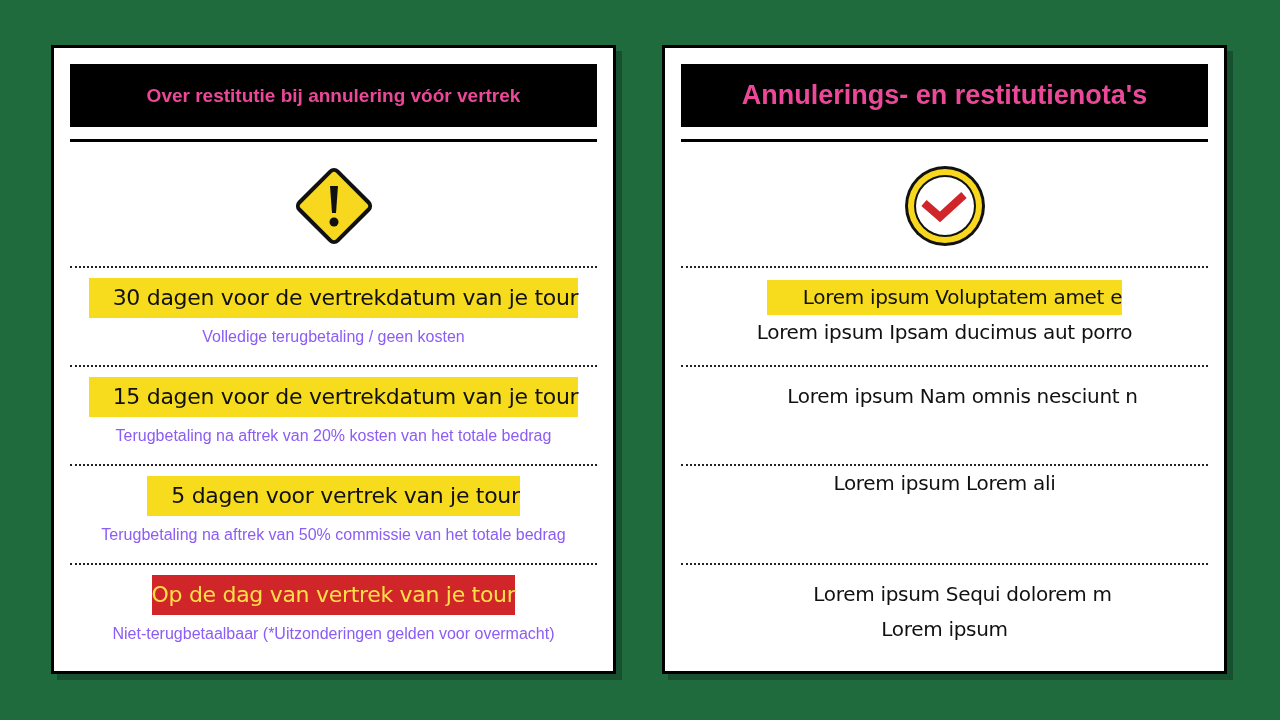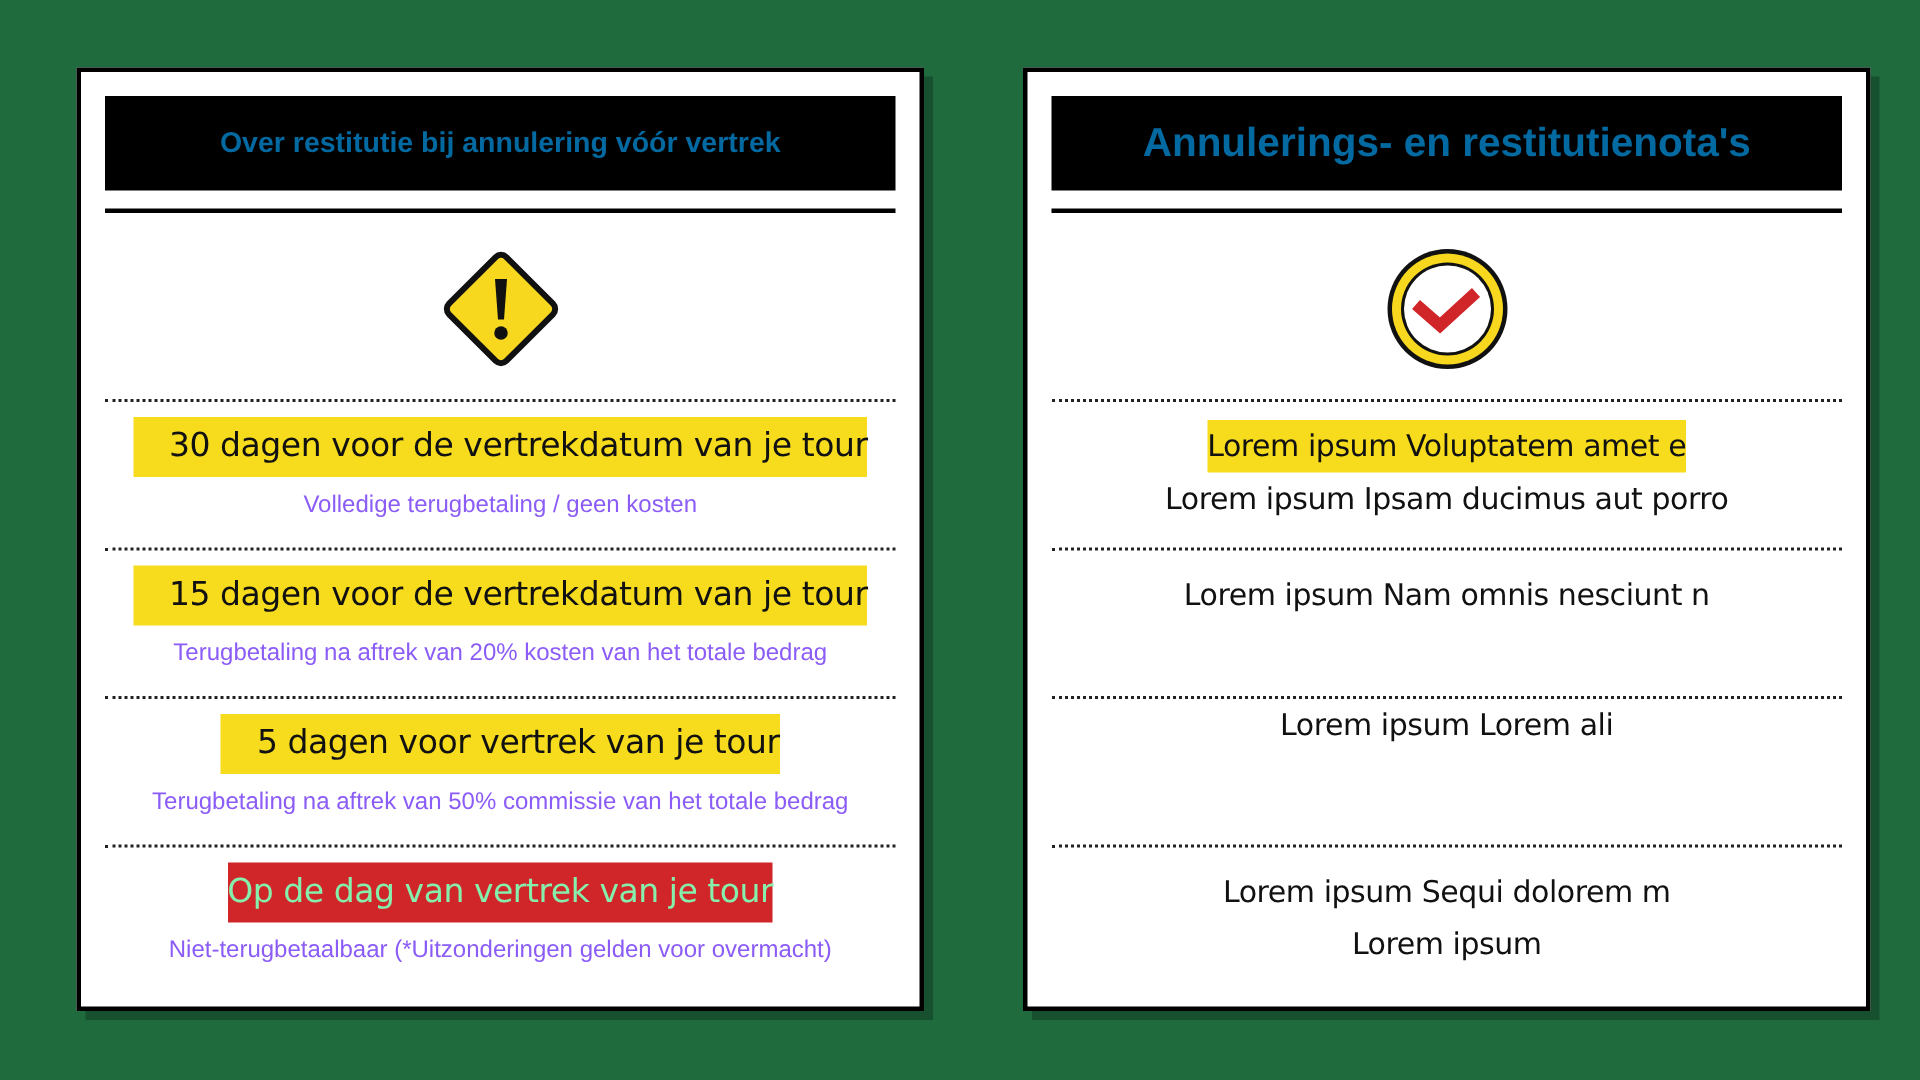--- a/index.html
+++ b/index.html
@@ -11,27 +11,27 @@
   }
   .card {
     position: absolute;
     top: 45px;
     width: 559px; height: 623px;
     background: #ffffff;
     border: 3px solid #000000;
     box-shadow: 6px 6px 0 rgba(0,0,0,0.25);
   }
   .card.left { left: 51px; }
-  .card.right { left: 662px; margin-left: 20px; }
+  .card.right { left: 662px; }
   .header {
     position: absolute;
     left: 16px; right: 16px; top: 16px; height: 63px;
     background: #000000;
     display: flex; align-items: center; justify-content: center;
-    color: #0369a1;
+    color: #ec4899;
     font-weight: bold;
     text-align: right;
   }
   .left .header { font-size: 19px; }
   .right .header { font-size: 27px; }
   .rule {
     position: absolute;
     left: 16px; right: 16px; top: 91px; height: 3px;
     background: #000000;
   }
@@ -49,34 +49,34 @@
   .left .section .title {
     margin-top: 10px;
     font-family: "DejaVu Sans", sans-serif;
     font-size: 22px;
     padding: 4px 0px;
     line-height: 32px;
     color: #111111;
     letter-spacing: -0.3px;
   }
   .left .section .title.yellow { background: #f7dc1e; padding-left: 24px; }
-  .left .section .title.red { background: #d0262a; color: #86efac; }
+  .left .section .title.red { background: #d0262a; color: #fde047; }
   .left .section .desc {
     margin-top: 10px;
     font-size: 16px;
     color: #8b5cf6;
   }
   .right .section .line {
     font-family: "DejaVu Sans", sans-serif;
     font-size: 20px;
     color: #111111;
     line-height: 35px;
     letter-spacing: -0.3px;
   }
-  .right .section .line.first { margin-top: 12px; }
+  .right .section .line.first { margin-top: 12px; padding-left: 36px; }
   .right .section .line.hl { background: #f7dc1e; }
 </style>
 </head>
 <body>
 
 <div class="card left">
   <div class="header">
     <span>Over restitutie bij annulering vóór vertrek</span>
   </div>
   <div class="rule"></div>

